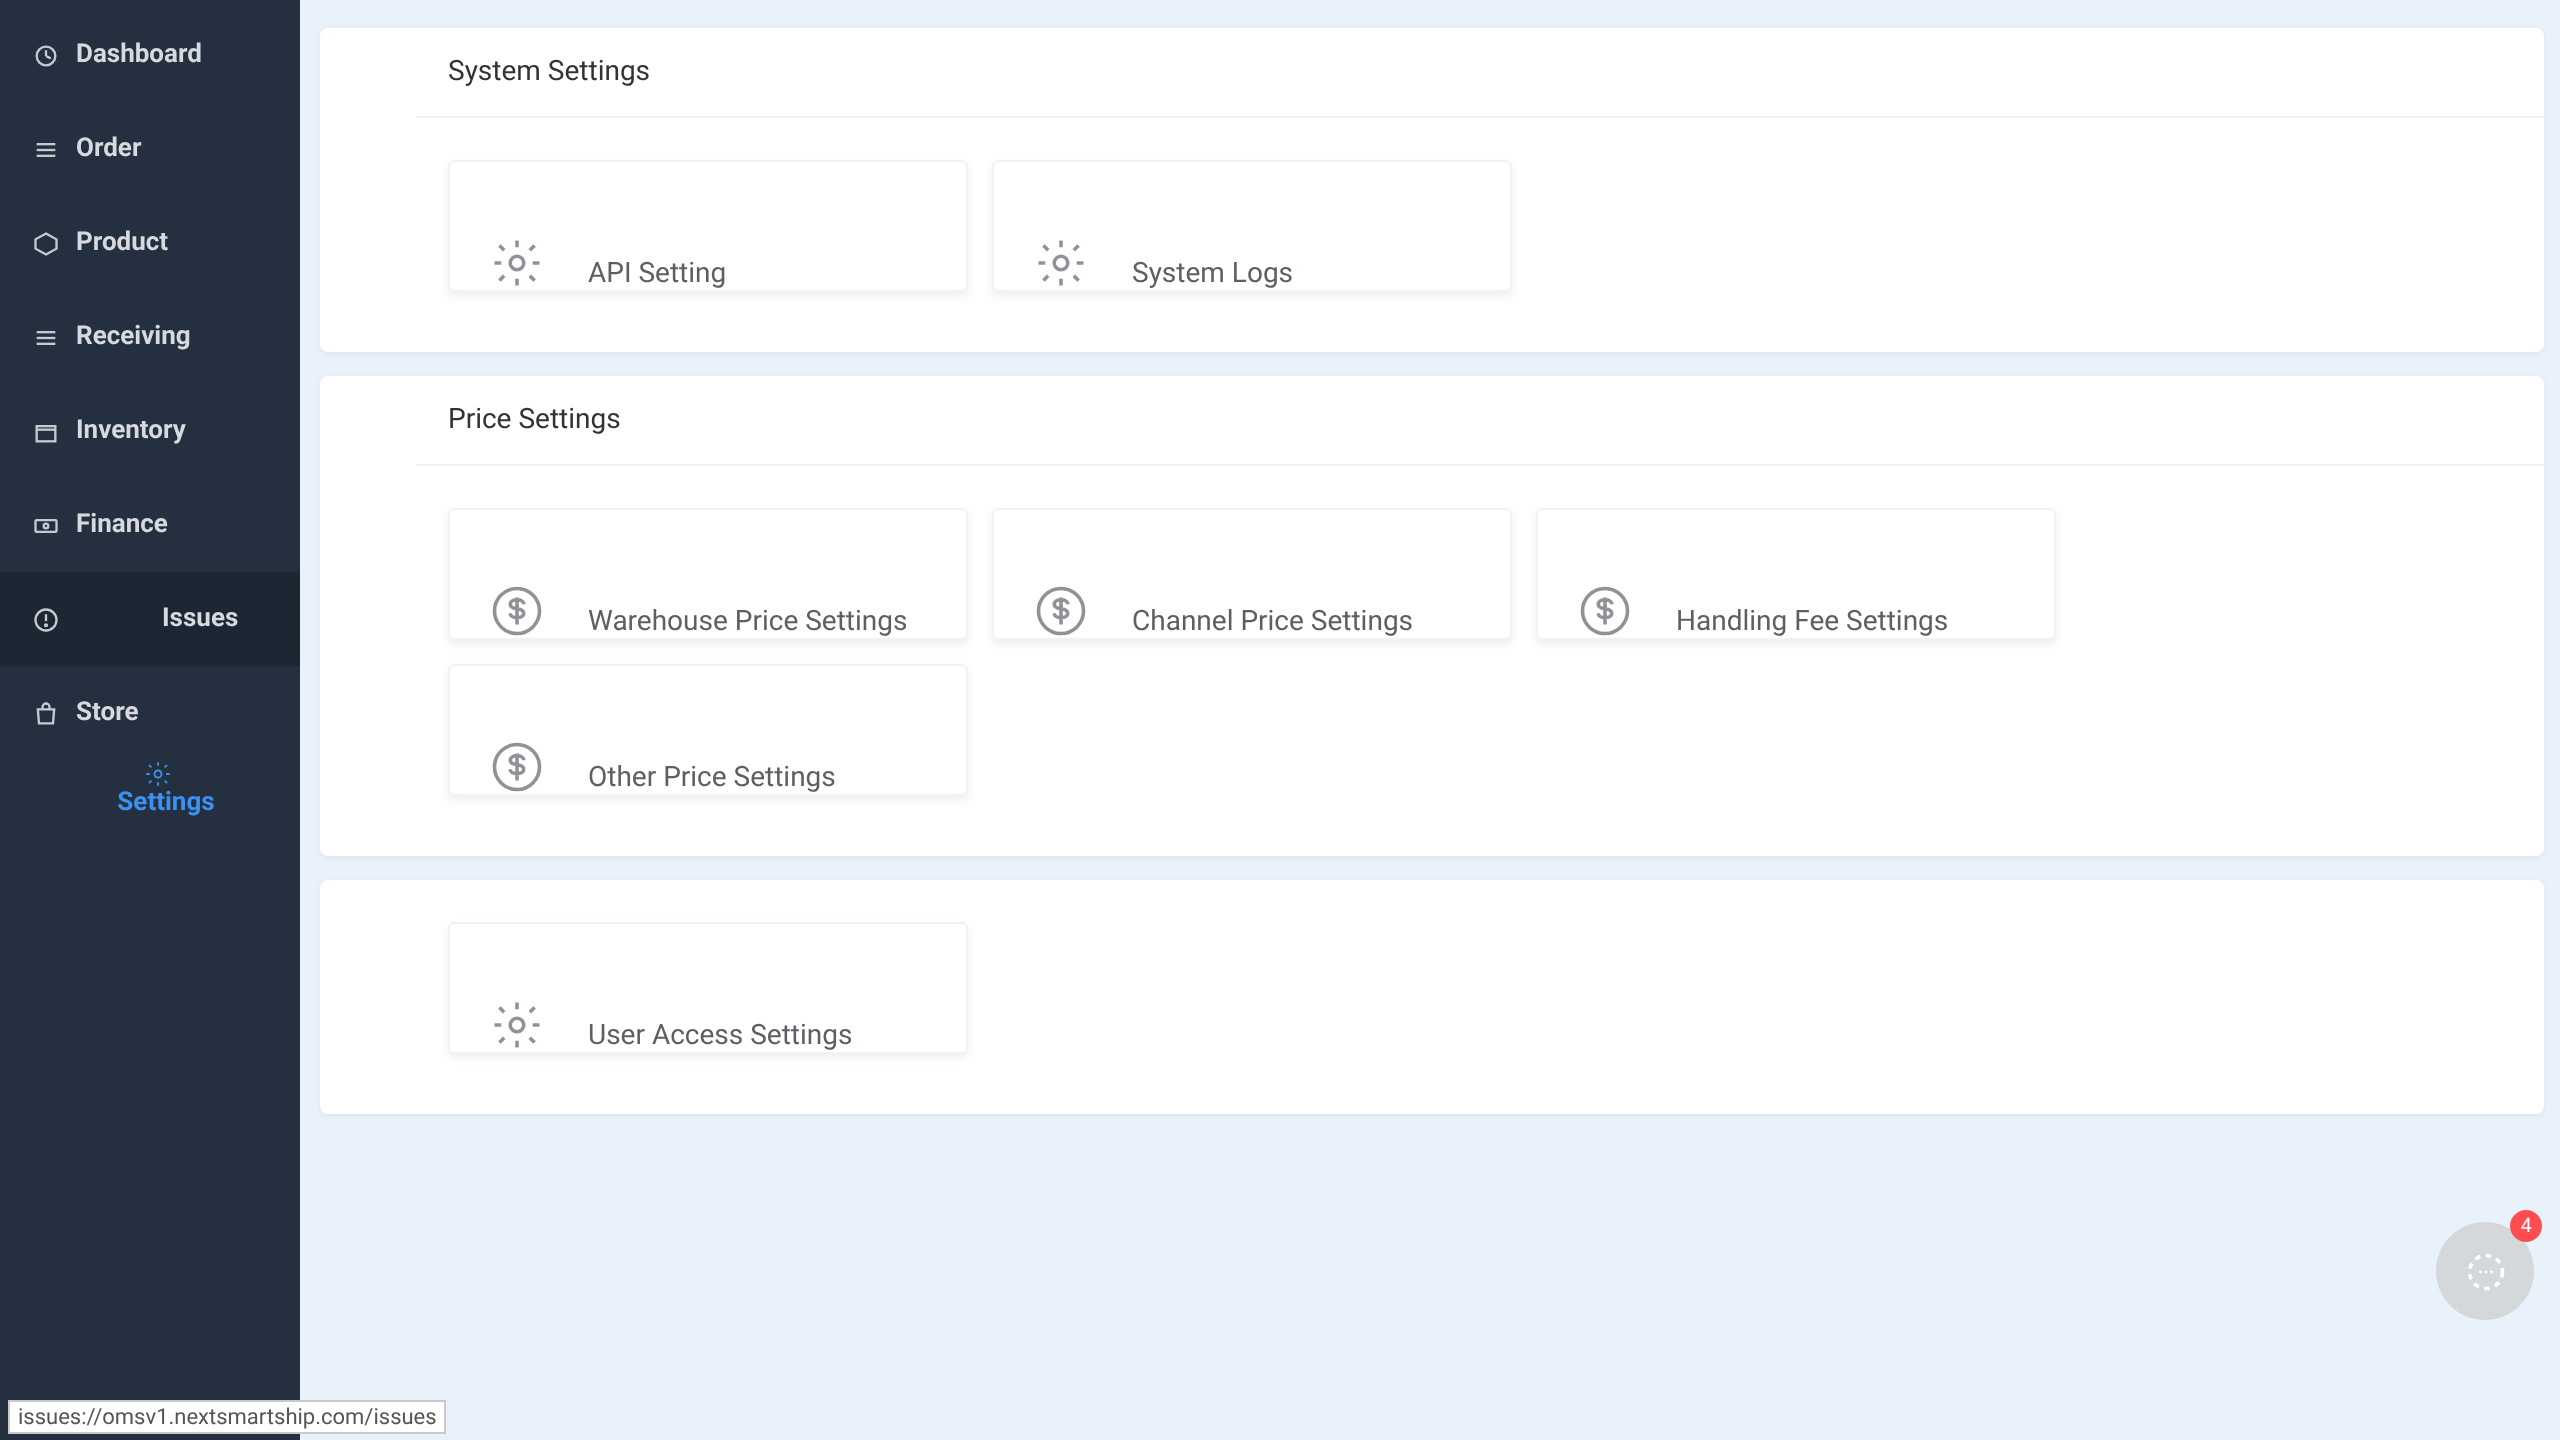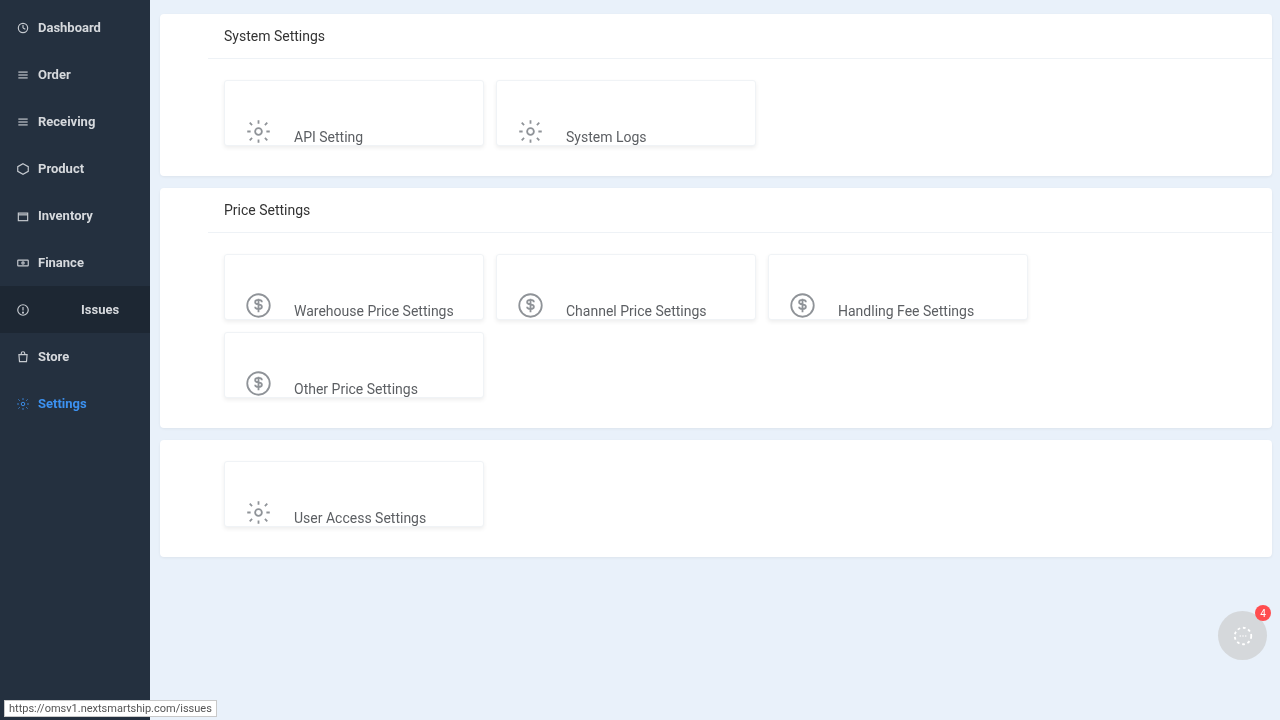--- a/index.html
+++ b/index.html
@@ -23,21 +23,21 @@
 .sidebar-item {
   display: flex;
   align-items: center;
   height: 47px;
   padding-left: 16px;
   color: #d6d9dd;
   font-size: 13px;
   cursor: pointer;
 }
 .sidebar-item.highlight { background: #1d2733; gap: 43px; }
-.sidebar-item.active { color: #3c91f0; }
+.sidebar-item.active { color: #3c91f0; flex-direction: column; }
 .sidebar-item .icon { width: 14px; height: 14px; margin-right: 8px; display:flex; align-items:center; justify-content:center;}
 .sidebar-item .icon svg { width: 14px; height: 14px; display:block; }
 
 .main {
   position: absolute;
   left: 150px; right: 0; top: 0; bottom: 0;
   padding: 14px 8px 14px 10px;
   overflow: auto;
 }
 .panel {
@@ -128,35 +128,35 @@
         <svg viewBox="0 0 24 24" stroke="#c6cad0" stroke-width="2">
           <line x1="4" y1="7" x2="20" y2="7"></line>
           <line x1="4" y1="12" x2="20" y2="12"></line>
           <line x1="4" y1="17" x2="20" y2="17"></line>
         </svg>
       </span>
       <span>Order</span>
     </div>
     <div class="sidebar-item">
       <span class="icon">
+        <svg viewBox="0 0 24 24" fill="none" stroke="#c6cad0" stroke-width="2">
+          <polygon points="12,3 21,8 21,16 12,21 3,16 3,8"></polygon>
+        </svg>
+      </span>
+      <span>Product</span>
+    </div>
+    <div class="sidebar-item">
+      <span class="icon">
         <svg viewBox="0 0 24 24" stroke="#c6cad0" stroke-width="2">
           <line x1="4" y1="7" x2="20" y2="7"></line>
           <line x1="4" y1="12" x2="20" y2="12"></line>
           <line x1="4" y1="17" x2="20" y2="17"></line>
         </svg>
       </span>
       <span>Receiving</span>
-    </div>
-    <div class="sidebar-item">
-      <span class="icon">
-        <svg viewBox="0 0 24 24" fill="none" stroke="#c6cad0" stroke-width="2">
-          <polygon points="12,3 21,8 21,16 12,21 3,16 3,8"></polygon>
-        </svg>
-      </span>
-      <span>Product</span>
     </div>
     <div class="sidebar-item">
       <span class="icon">
         <svg viewBox="0 0 24 24" fill="none" stroke="#c6cad0" stroke-width="2">
           <rect x="4" y="7" width="16" height="13"></rect>
           <path d="M4 10h16"></path>
         </svg>
       </span>
       <span>Inventory</span>
     </div>
@@ -281,13 +281,13 @@
 <div class="chat-fab">
   <svg viewBox="0 0 24 24" fill="none" stroke="currentColor" stroke-width="2">
     <circle cx="12" cy="12" r="9" stroke-dasharray="3 3"></circle>
     <circle cx="9" cy="12" r="0.8" fill="currentColor" stroke="none"></circle>
     <circle cx="12" cy="12" r="0.8" fill="currentColor" stroke="none"></circle>
     <circle cx="15" cy="12" r="0.8" fill="currentColor" stroke="none"></circle>
   </svg>
   <div class="chat-badge">4</div>
 </div>
 
-<div class="status-bar">https://omsv1.nextsmartship.com/issues</div>
+<div class="status-bar">issues://omsv1.nextsmartship.com/issues</div>
 
 </body></html>

